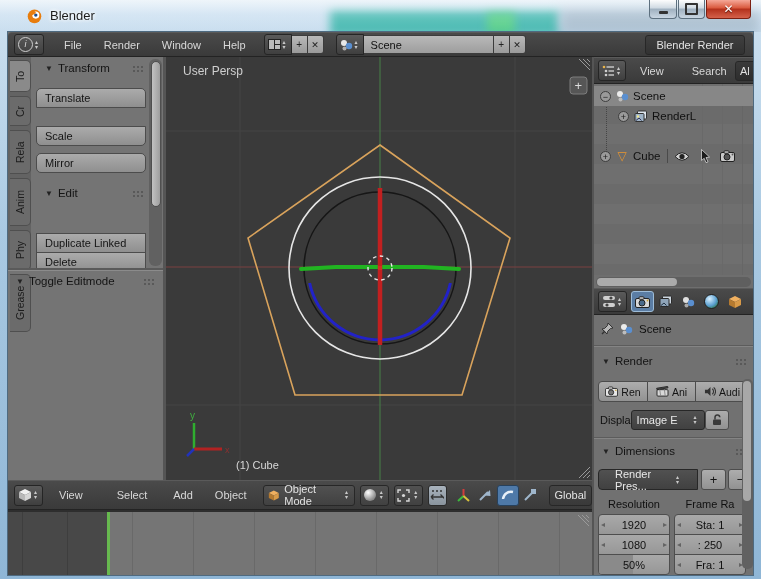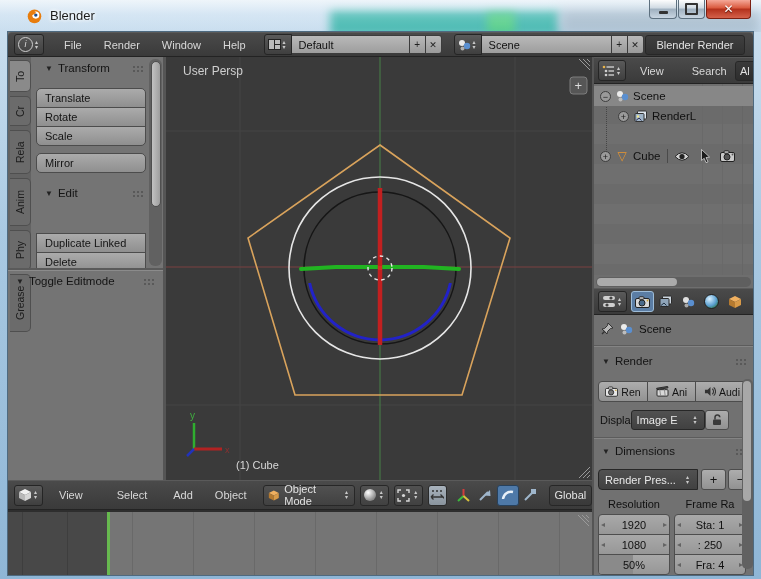--- a/index.html
+++ b/index.html
@@ -132,21 +132,20 @@
           <svg width="13" height="11" viewBox="0 0 13 11">
               <rect x="0.5" y="0.5" width="12" height="10" fill="#b9b9b9" stroke="#222"></rect>
               <line x1="6.5" y1="0" x2="6.5" y2="11" stroke="#222"></line>
               <line x1="6.5" y1="5.5" x2="13" y2="5.5" stroke="#222"></line>
             </svg>
           <span class="spin">
               <span>▴</span>
               <span>▾</span>
             </span>
         </div>
-        <div class="dfield" style="width:118px;padding-left:7px;border-left:none;">Default</div>
         <div class="sqbtn" style="border-left:none;">
             <span>+</span>
           </div>
         <div class="sqbtn" style="border-left:none;border-radius:0 3px 3px 0;">
             <span style="font-size:9px">✕</span>
           </div>
       </div>
 
       <div style="display:flex;align-items:center;margin-left:12px;">
         <div class="edbtn" style="margin:0;border-radius:3px 0 0 3px;">
@@ -194,23 +193,20 @@
           </div>
       </div>
       <div class="abs shelfmain">
         <div class="phdr" style="top:5px;">
           <span class="tri">▼</span>
           <span>Transform</span>
           <span class="grip"></span>
         </div>
         <div class="sbtn r-top" style="top:31px">
             <span>Translate</span>
-          </div>
-        <div class="sbtn" style="top:50px">
-            <span>Rotate</span>
           </div>
         <div class="sbtn r-bot" style="top:69px">
             <span>Scale</span>
           </div>
         <div class="sbtn r-all" style="top:96px">
             <span>Mirror</span>
           </div>
         <div class="phdr" style="top:130px;">
           <span class="tri">▼</span>
           <span>Edit</span>
@@ -592,21 +588,21 @@
         </div>
         <div class="hline" style="top:122px;"></div>
 
         <div class="phdr" style="top:130px;left:8px;width:146px;">
           <span class="tri">▼</span>
           <span>Dimensions</span>
           <span class="grip"></span>
         </div>
 
         <div class="abs" style="left:4px;top:154px;display:flex;align-items:center;">
-          <div class="darkdd" style="width:100px;height:21px;padding:0 6px;color:#e8e8e8;border-radius:4px 0 0 4px;">
+          <div class="darkdd" style="width:100px;height:21px;padding:0 16px;color:#e8e8e8;border-radius:4px 0 0 4px;">
             <span>Render Pres...</span>
             <span class="spin" style="margin-left:auto">
                 <span>▴</span>
                 <span>▾</span>
               </span>
           </div>
           <div class="lbtn" style="width:25px;height:21px;margin-left:3px;border-radius:3px;font-size:13px;">
               <span>+</span>
             </div>
           <div class="lbtn" style="width:25px;height:21px;margin-left:2px;border-radius:3px;font-size:13px;">
@@ -641,21 +637,21 @@
             <span class="ra">▸</span>
           </div>
         </div>
         <div class="numrow" style="top:239px;align-items:center;">
           <div class="numf" style="border-radius:0 0 4px 4px;overflow:hidden;">
             <span class="abs" style="left:0;top:0;width:48%;height:100%;background:#8a8a8a;"></span>
             <span style="position:relative">50%</span>
           </div>
           <div class="numf" style="border-radius:0 0 4px 4px;">
             <span class="la">◂</span>
-            <span>Fra: 4</span>
+            <span>Fra: 1</span>
             <span class="ra">▸</span>
           </div>
         </div>
 
         <div class="pscroll">
             <div class="thumb"></div>
           </div>
       </div>
     </div>
   </div>

